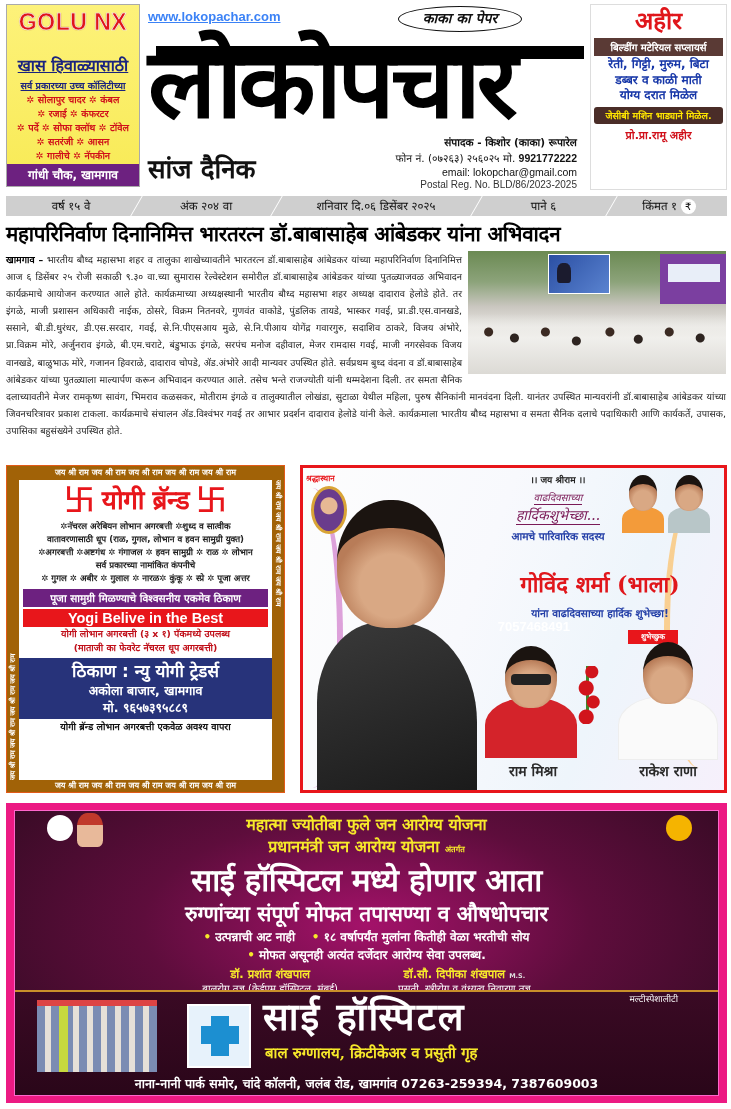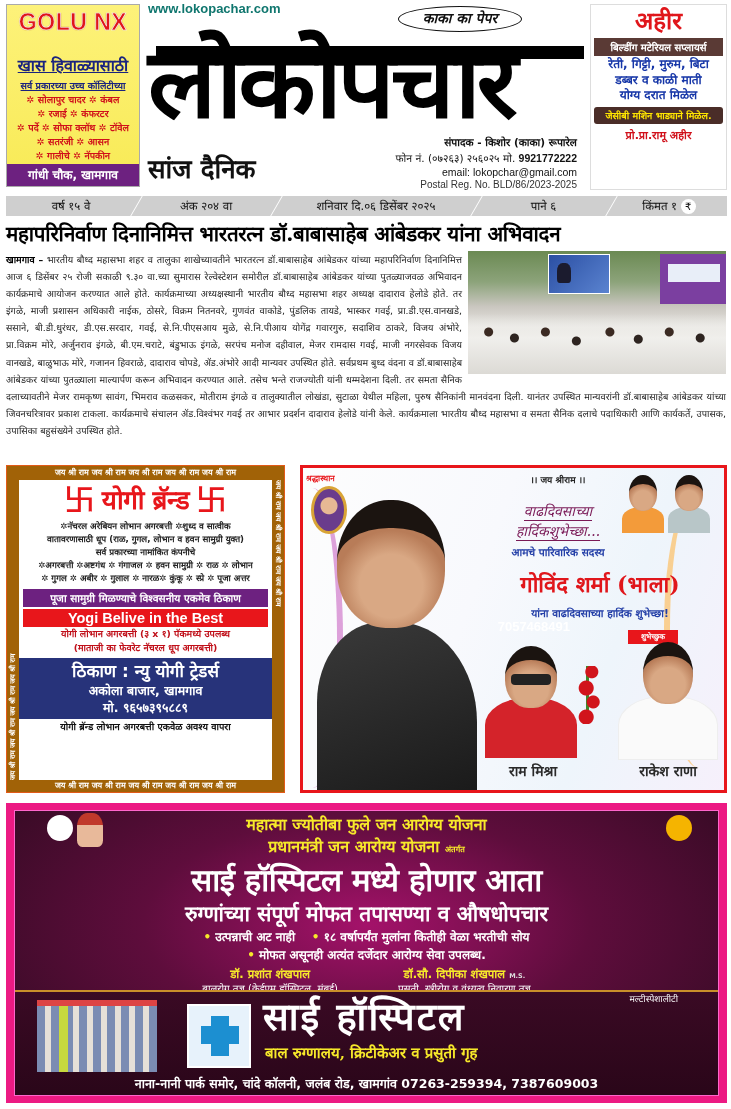--- a/index.html
+++ b/index.html
@@ -12,21 +12,21 @@
     position: absolute; left: 6px; top: 4px; width: 134px; height: 183px;
     background: linear-gradient(#fdf27a, #f8ea55); border: 1px solid #aaa;
     text-align: center; overflow: hidden;
   }
   .ad-left .brand { font-family: "Liberation Sans", sans-serif; font-weight: 900; font-size: 23px; color: #e0161b; margin-top: 4px; letter-spacing: 0.5px; -webkit-text-stroke: 0.6px #fff; text-shadow: 0 0 1px #7a0000; }
   .ad-left .l1 { font-size: 16px; font-weight: bold; color: #1a237e; text-decoration: underline; margin-top: 18px; }
   .ad-left .l2 { font-size: 9.5px; font-weight: bold; color: #1a237e; text-decoration: underline; margin-top: 3px; }
   .ad-left .item { font-size: 9.5px; font-weight: bold; color: #d0101a; margin-top: 3px; line-height: 1.15; }
   .ad-left .foot { position: absolute; left: 0; bottom: 0; width: 100%; height: 22px; background: #6d2180; color: #fff; font-size: 12px; font-weight: bold; line-height: 22px; }
 
-  .site-url { position: absolute; left: 148px; top: 1px; font-family: "Liberation Sans", sans-serif; font-weight: bold; font-size: 13px; color: #0f766e; }
+  .site-url { position: absolute; left: 148px; top: 9px; font-family: "Liberation Sans", sans-serif; font-weight: bold; font-size: 13px; color: #3b82f6; text-decoration: underline; }
   .tagline-oval { position: absolute; left: 398px; top: 6px; width: 124px; height: 26px; border: 1.5px solid #111; border-radius: 50%; text-align: center; font-size: 14px; font-weight: bold; line-height: 22px; font-style: italic; }
   .paper-title {
     position: absolute; left: 148px; top: 28px; width: 432px; height: 120px;
     font-family: "DejaVu Serif", serif; font-weight: 900; font-size: 96px; line-height: 112px;
     letter-spacing: -4px; color: #000; white-space: nowrap; transform: scaleX(1.05); transform-origin: left;
   }
   .paper-title-bar { position: absolute; left: 156px; top: 46px; width: 428px; height: 13px; background: #000; }
   .sub-daily { position: absolute; left: 148px; top: 150px; font-family: "DejaVu Serif", serif; font-weight: bold; font-size: 26px; color: #111; }
   .editor { position: absolute; right: 154px; top: 135px; font-size: 10.5px; font-weight: bold; text-align: right; }
   .phone { position: absolute; right: 154px; top: 151px; font-size: 10.5px; text-align: right; }
@@ -100,21 +100,21 @@
   .ad-bday .arc { position: absolute; left: -20px; top: 20px; width: 60px; height: 300px; border-radius: 50%; border-right: 6px solid #d17ccc; opacity: 0.7; }
   .ad-bday .arc2 { position: absolute; right: -10px; top: 20px; width: 70px; height: 280px; border-radius: 50%; border-left: 6px solid #ffb84d; opacity: 0.6; }
   .ad-bday .shraddha { position: absolute; left: 3px; top: 4px; font-size: 8px; font-weight: bold; color: #e8161b; }
   .ad-bday .frame { position: absolute; left: 8px; top: 18px; width: 36px; height: 48px; border-radius: 50%; border: 3px solid #d9a436; background: radial-gradient(circle at 50% 40%, #e7b894 8px, #6a3c8c 9px); }
   .ad-bday .mainman { position: absolute; left: 14px; top: 26px; width: 150px; height: 300px; }
   .ad-bday .mainman .head { position: absolute; left: 20px; top: 6px; width: 108px; height: 128px; border-radius: 48% 48% 45% 45%; background: radial-gradient(circle at 50% 58%, #d9a884 40%, #b87c58 70%); border-top: 28px solid #1b1410; }
   .ad-bday .mainman .body { position: absolute; left: 0; top: 128px; width: 160px; height: 200px; border-radius: 40% 50% 0 0; background: linear-gradient(160deg,#3a3a3a,#161616); }
   .ad-bday .phone { position: absolute; left: 6px; bottom: 6px; font-family: "Liberation Sans", sans-serif; font-size: 13px; font-weight: bold; color: #fff; }
   .ad-bday .center { position: absolute; left: 160px; top: 0; width: 190px; text-align: center; }
   .ad-bday .jai { font-size: 9px; font-weight: bold; color: #222; margin-top: 5px; }
-  .ad-bday .wish1 { font-family: Liberation Serif, serif; font-style: italic; font-size: 14px; color: #7a1a57; margin-top: 15px; border-bottom: 1px solid #7a1a57; display: inline-block; }
+  .ad-bday .wish1 { font-family: Liberation Serif, serif; font-style: italic; font-size: 10px; color: #7a1a57; margin-top: 2px; border-bottom: 1px solid #7a1a57; display: inline-block; }
   .ad-bday .wish2 { font-family: "DejaVu Serif", serif; font-style: italic; font-size: 14px; color: #7a1a57; border-bottom: 1px solid #7a1a57; display: inline-block; }
   .ad-bday .member { font-size: 10.5px; font-weight: bold; color: #2540a8; margin-top: 4px; }
   .ad-bday .gname { position: absolute; left: 172px; top: 100px; width: 250px; text-align: center; font-family: "DejaVu Serif", serif; font-size: 22px; font-weight: 900; color: #e0161b; white-space: nowrap; }
   .ad-bday .greet { position: absolute; left: 172px; top: 138px; width: 250px; text-align: center; font-size: 10.5px; font-weight: bold; color: #2540a8; }
   .ad-bday .topfaces { position: absolute; right: 14px; top: 5px; width: 88px; height: 60px; }
   .face { position: absolute; border-radius: 50% 50% 45% 45%; background: radial-gradient(circle at 50% 60%, #d9a884 45%, #b87c58 75%); border-top: 9px solid #1b1410; }
   .shirt { position: absolute; border-radius: 45% 45% 0 0; }
   .ad-bday .ribbon { position: absolute; left: 325px; top: 162px; width: 50px; height: 14px; background: #e8161b; color: #fff; font-size: 7.5px; text-align: center; line-height: 14px; font-weight: bold; }
   .ad-bday .roses { position: absolute; left: 272px; top: 198px; width: 28px; height: 58px;
     background:
@@ -224,22 +224,22 @@
   <div class="jsr-side l">जय श्री राम जय श्री राम जय श्री राम जय श्री राम</div>
   <div class="jsr-side r">जय श्री राम जय श्री राम जय श्री राम जय श्री राम</div>
   <div class="inner">
     <div class="brand">
       <span class="sw">卐</span>
       <span>योगी ब्रॅन्ड</span>
       <span class="sw">卐</span>
     </div>
     <div class="txt">✲नॅचरल अरेबियन लोभान अगरबत्ती ✲शुध्द व सात्वीक</div>
     <div class="txt">वातावरणासाठी धूप (राळ, गुगल, लोभान व हवन सामुग्री युक्त)</div>
+    <div class="txt">✲अगरबत्ती ✲अष्टगंध ✲ गंगाजल ✲ हवन सामुग्री ✲ राळ ✲ लोभान</div>
     <div class="txt">सर्व प्रकारच्या नामांकित कंपनीचे</div>
-    <div class="txt">✲अगरबत्ती ✲अष्टगंध ✲ गंगाजल ✲ हवन सामुग्री ✲ राळ ✲ लोभान</div>
     <div class="txt">✲ गुगल ✲ अबीर ✲ गुलाल ✲ नारळ✲ कुंकू ✲ स्प्रे ✲ पूजा अत्तर</div>
     <div class="purple">पूजा सामुग्री मिळण्याचे विश्वसनीय एकमेव ठिकाण</div>
     <div class="redbar">Yogi Belive in the Best</div>
     <div class="redtxt">योगी लोभान अगरबत्ती (३ x १) पॅकमध्ये उपलब्ध</div>
     <div class="redtxt">(माताजी का फेवरेट नॅचरल धूप अगरबत्ती)</div>
     <div class="navy">
       <div class="big">ठिकाण : न्यु योगी ट्रेडर्स</div>
       <div class="mid">अकोला बाजार, खामगाव</div>
       <div class="mid">मो. ९६५७३९५८८९</div>
     </div>

